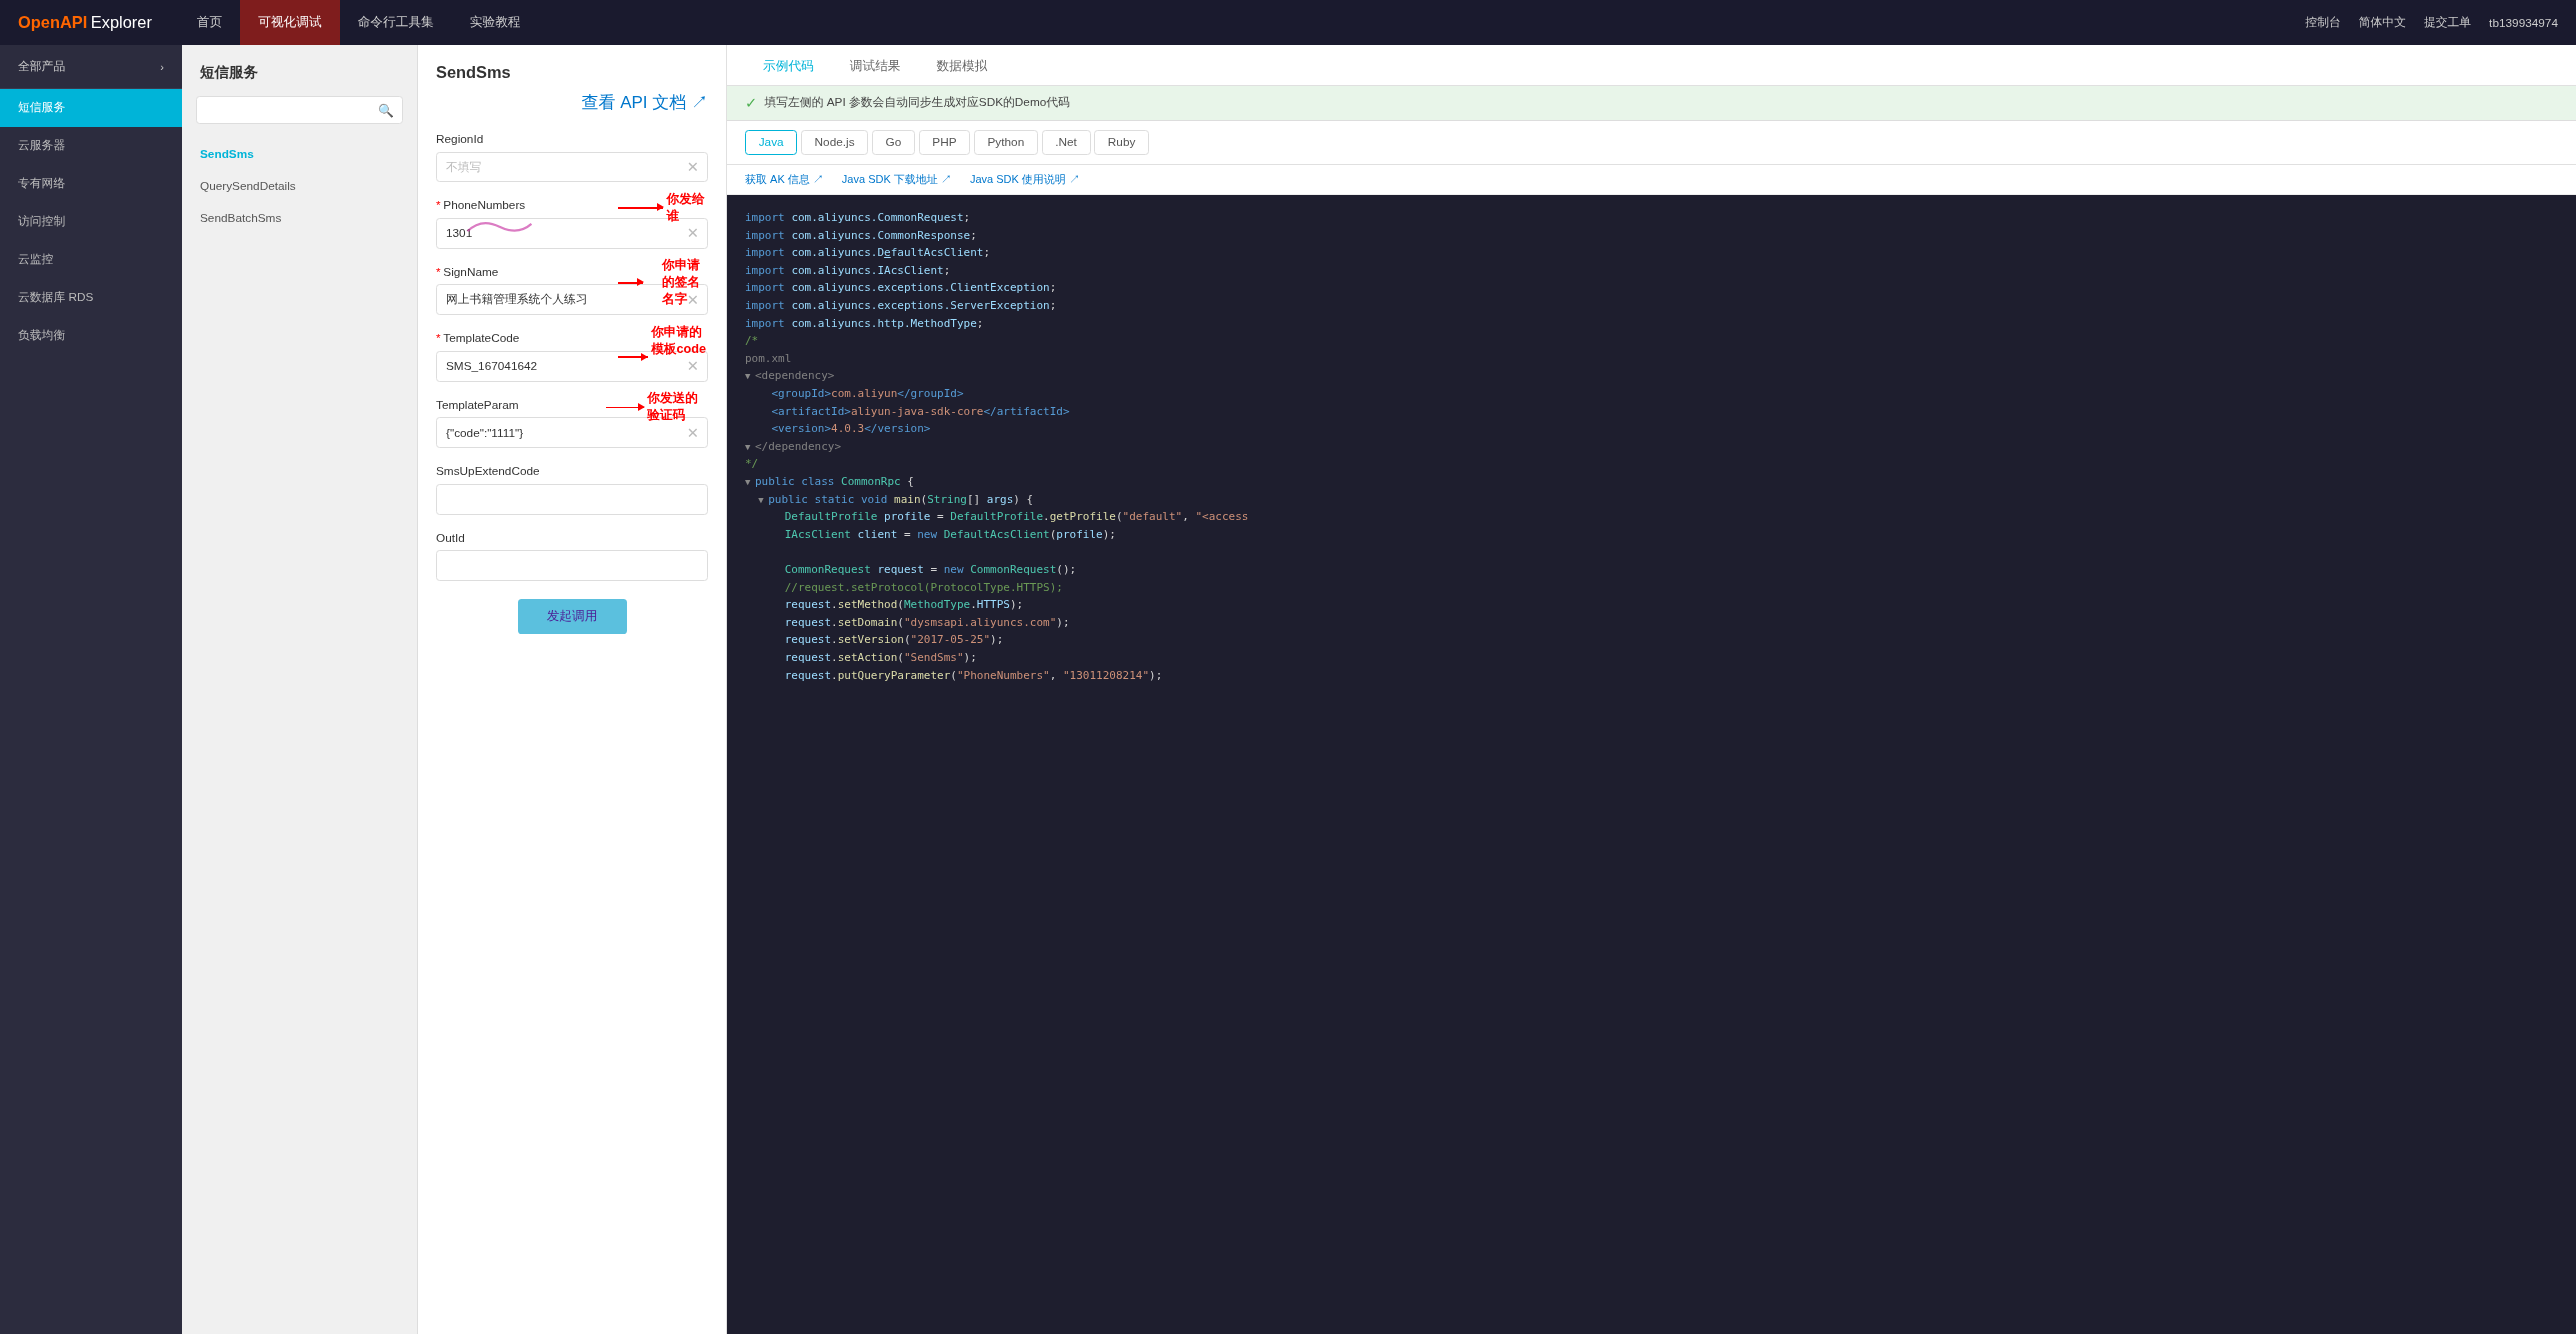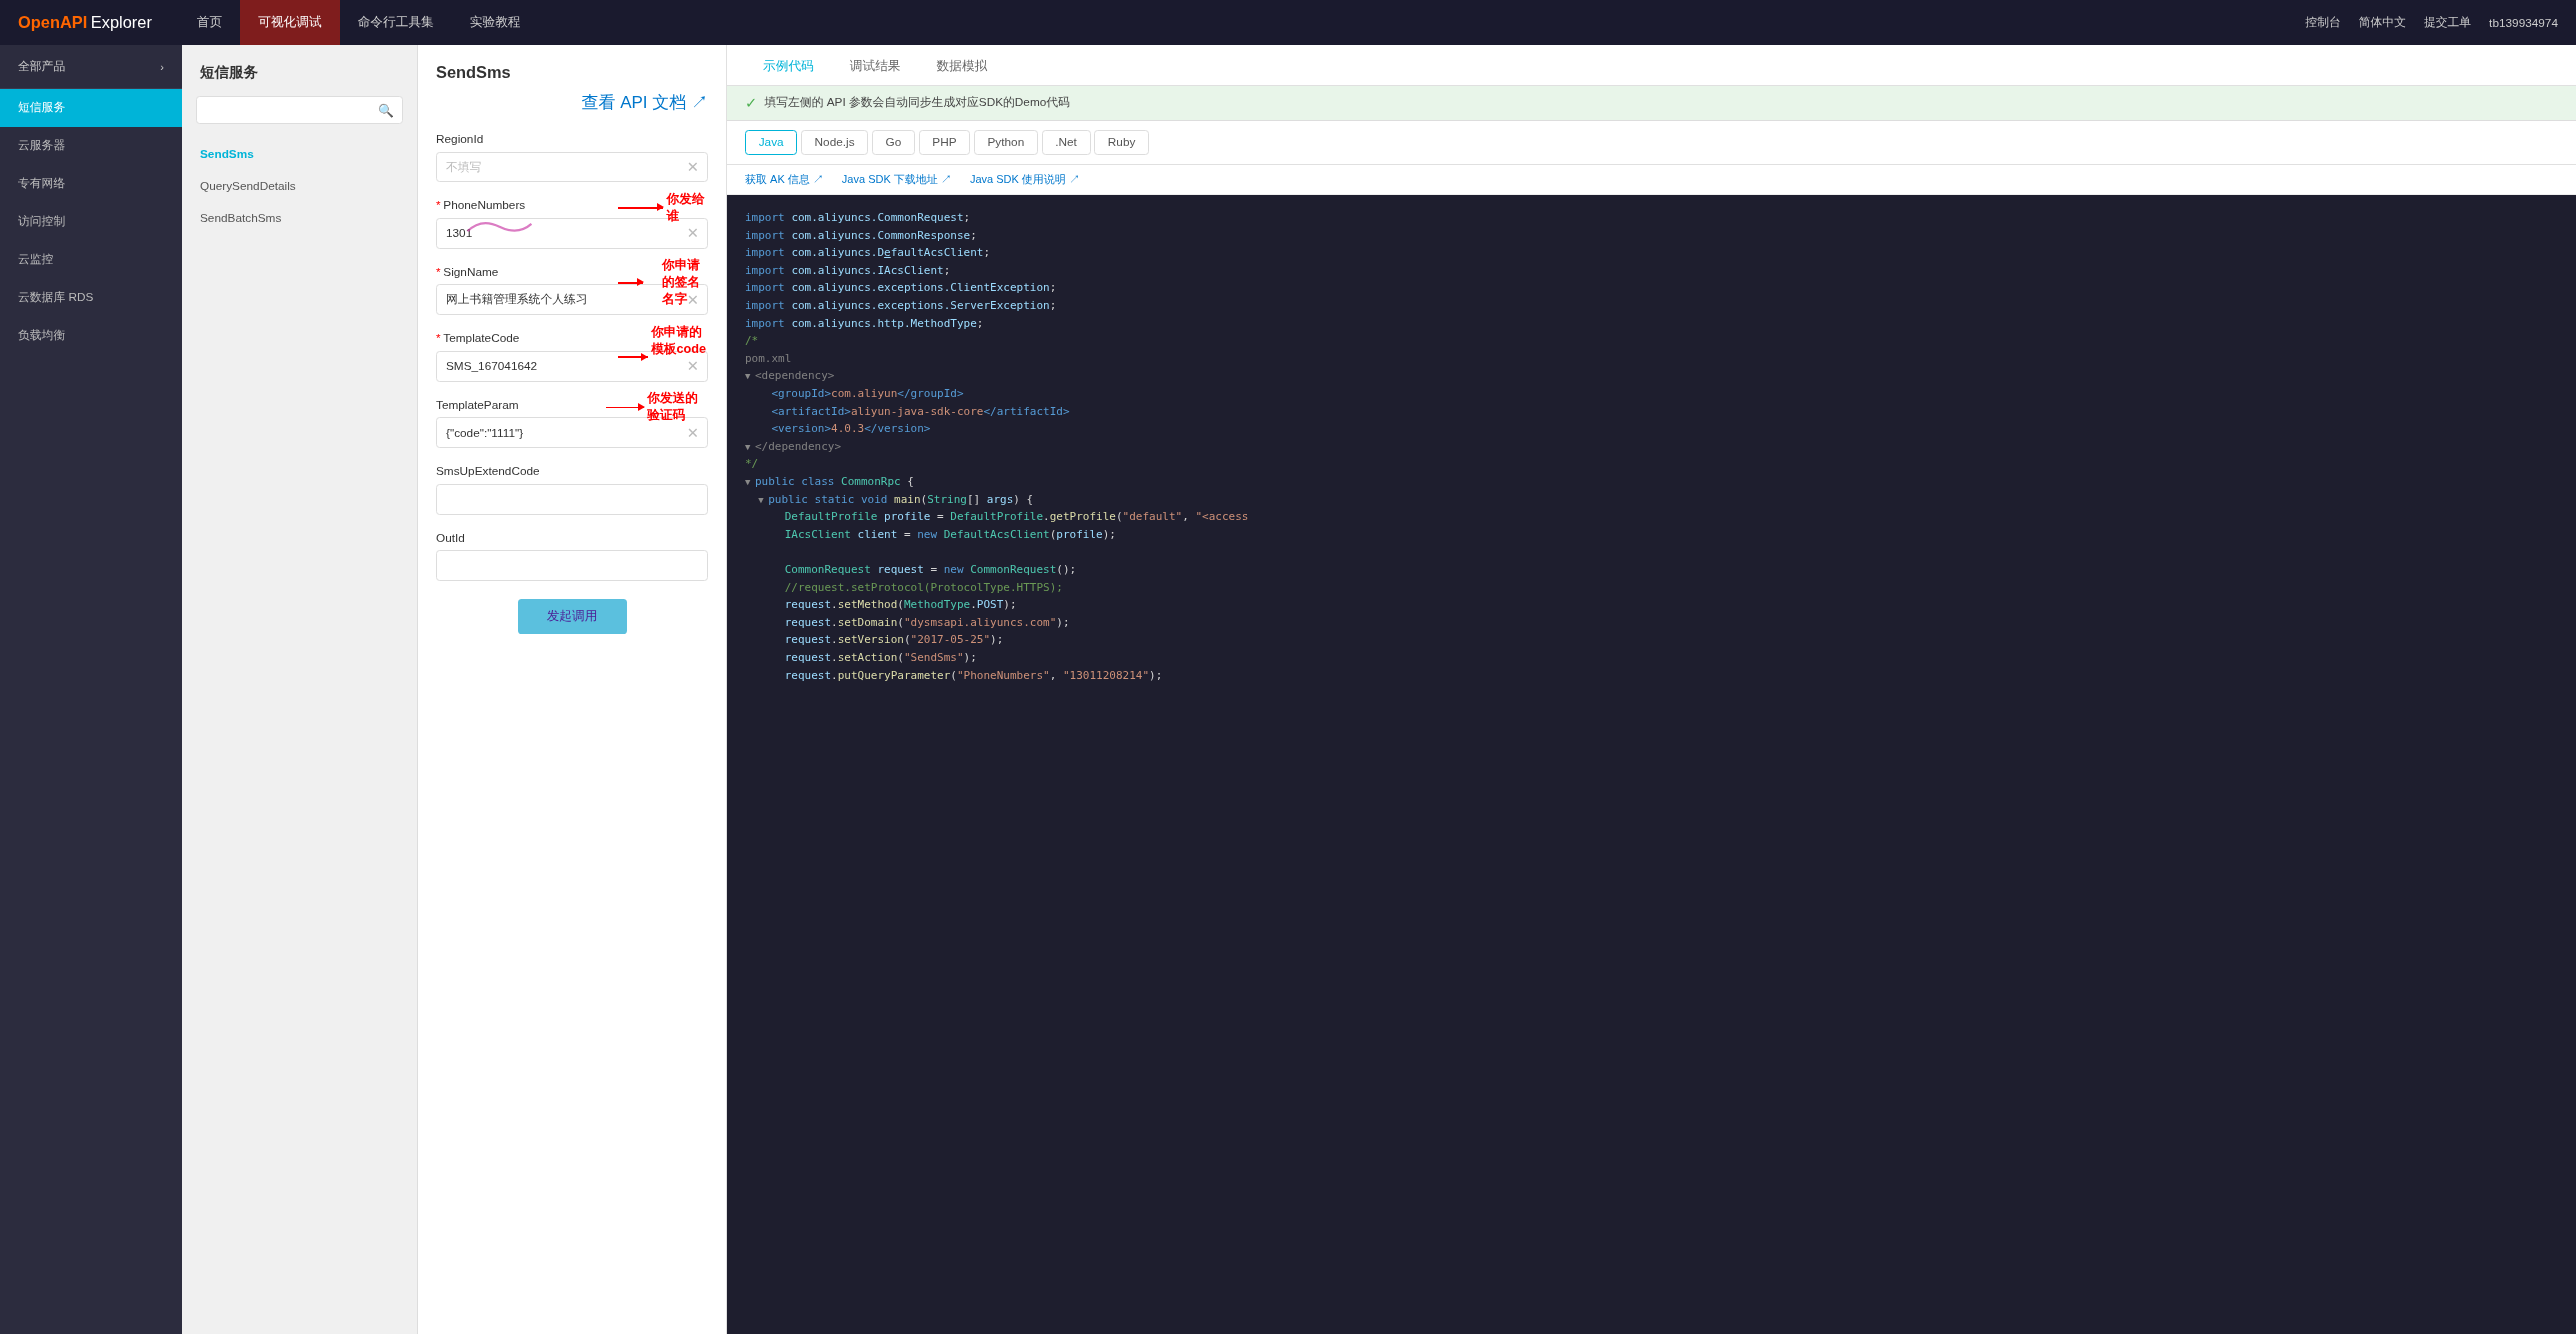--- a/index.html
+++ b/index.html
@@ -492,21 +492,21 @@
         <div>&nbsp;&nbsp;&nbsp;&nbsp;<span style="color:#569cd6;">&lt;version&gt;</span><span style="color:#ce9178;">4.0.3</span><span style="color:#569cd6;">&lt;/version&gt;</span></div>
         <div><span class="line-fold">▼</span><span style="color:#808080;">&lt;/dependency&gt;</span></div>
         <div><span class="c-comment">*/</span></div>
         <div><span class="line-fold">▼</span><span class="c-keyword">public class</span> <span class="c-class">CommonRpc</span> {</div>
         <div>&nbsp;&nbsp;<span class="line-fold">▼</span><span class="c-keyword">public static void</span> <span class="c-method">main</span>(<span class="c-class">String</span>[] <span class="c-var">args</span>) {</div>
         <div>&nbsp;&nbsp;&nbsp;&nbsp;&nbsp;&nbsp;<span class="c-class">DefaultProfile</span> <span class="c-var">profile</span> = <span class="c-class">DefaultProfile</span>.<span class="c-method">getProfile</span>(<span class="c-string">"default"</span>, <span class="c-string">"&lt;access</span></div>
         <div>&nbsp;&nbsp;&nbsp;&nbsp;&nbsp;&nbsp;<span class="c-class">IAcsClient</span> <span class="c-var">client</span> = <span class="c-keyword">new</span> <span class="c-class">DefaultAcsClient</span>(<span class="c-var">profile</span>);</div>
         <div>&nbsp;</div>
         <div>&nbsp;&nbsp;&nbsp;&nbsp;&nbsp;&nbsp;<span class="c-class">CommonRequest</span> <span class="c-var">request</span> = <span class="c-keyword">new</span> <span class="c-class">CommonRequest</span>();</div>
         <div>&nbsp;&nbsp;&nbsp;&nbsp;&nbsp;&nbsp;<span class="c-comment">//request.setProtocol(ProtocolType.HTTPS);</span></div>
-        <div>&nbsp;&nbsp;&nbsp;&nbsp;&nbsp;&nbsp;<span class="c-var">request</span>.<span class="c-method">setMethod</span>(<span class="c-class">MethodType</span>.<span class="c-var">POST</span>);</div>
+        <div>&nbsp;&nbsp;&nbsp;&nbsp;&nbsp;&nbsp;<span class="c-var">request</span>.<span class="c-method">setMethod</span>(<span class="c-class">MethodType</span>.<span class="c-var">HTTPS</span>);</div>
         <div>&nbsp;&nbsp;&nbsp;&nbsp;&nbsp;&nbsp;<span class="c-var">request</span>.<span class="c-method">setDomain</span>(<span class="c-string">"dysmsapi.aliyuncs.com"</span>);</div>
         <div>&nbsp;&nbsp;&nbsp;&nbsp;&nbsp;&nbsp;<span class="c-var">request</span>.<span class="c-method">setVersion</span>(<span class="c-string">"2017-05-25"</span>);</div>
         <div>&nbsp;&nbsp;&nbsp;&nbsp;&nbsp;&nbsp;<span class="c-var">request</span>.<span class="c-method">setAction</span>(<span class="c-string">"SendSms"</span>);</div>
         <div>&nbsp;&nbsp;&nbsp;&nbsp;&nbsp;&nbsp;<span class="c-var">request</span>.<span class="c-method">putQueryParameter</span>(<span class="c-string">"PhoneNumbers"</span>, <span class="c-string">"13011208214"</span>);</div>
       </div>
     </div>
 
   </div>
 </div>
 

